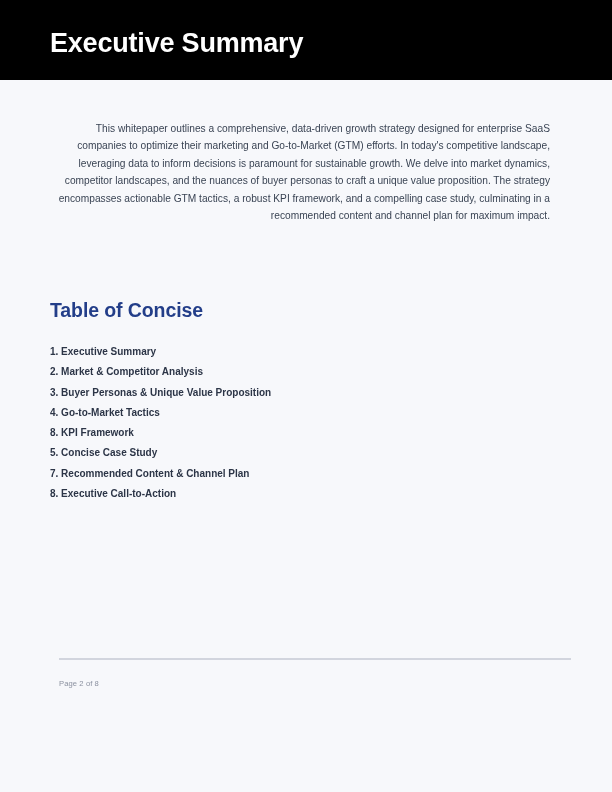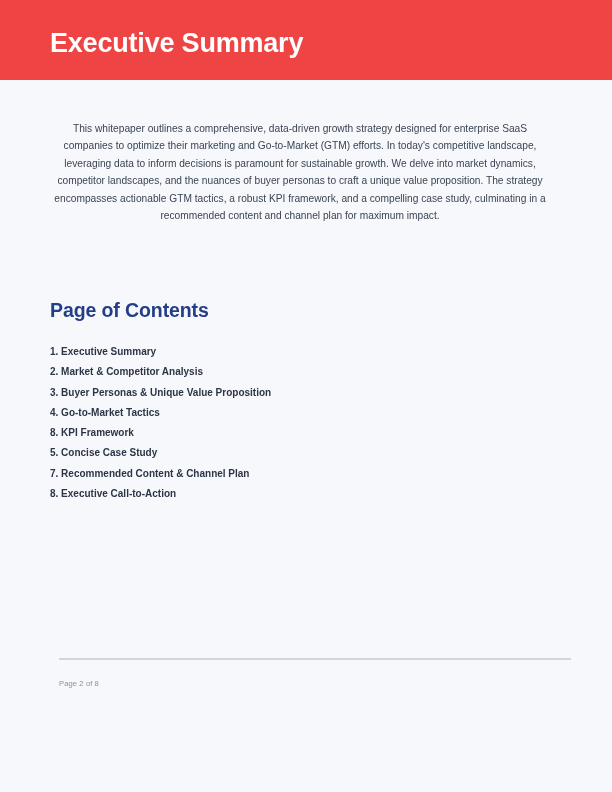--- a/index.html
+++ b/index.html
@@ -21,21 +21,21 @@
     background: #f7f8fb;
   }
 
   
   .header-band {
     position: absolute;
     left: 0;
     top: 0;
     width: 612px;
     height: 80px;
-    background: #ef4444;
+    background: #000000;
   }
   .header-title {
     position: absolute;
     left: 50px;
     top: 27px;
     font-size: 27px;
     font-weight: bold;
     color: #ffffff;
     letter-spacing: -0.2px;
     line-height: 32px;
@@ -46,21 +46,21 @@
   .content {
     position: absolute;
     left: 50px;
     top: 120px;
     width: 512px;
   }
   .intro-paragraph {
     font-size: 10.2px;
     line-height: 17.4px;
     color: #3a4454;
-    text-align: center;
+    text-align: right;
     margin: 0;
     width: 500px;
   }
 
   
   .toc-block {
     position: absolute;
     left: 50px;
     top: 298px;
     width: 512px;
@@ -120,21 +120,21 @@
 
   <div class="header-band">
     <div class="header-title">Executive Summary</div>
   </div>
 
   <div class="content">
     <p class="intro-paragraph">This whitepaper outlines a comprehensive, data-driven growth strategy designed for enterprise SaaS companies to optimize their marketing and Go-to-Market (GTM) efforts. In today's competitive landscape, leveraging data to inform decisions is paramount for sustainable growth. We delve into market dynamics, competitor landscapes, and the nuances of buyer personas to craft a unique value proposition. The strategy encompasses actionable GTM tactics, a robust KPI framework, and a compelling case study, culminating in a recommended content and channel plan for maximum impact.</p>
   </div>
 
   <div class="toc-block">
-    <h2 class="toc-heading">Page of Contents</h2>
+    <h2 class="toc-heading">Table of Concise</h2>
     <ul class="toc-list">
       <li class="toc-item">
         <span class="toc-item-label">1. Executive Summary</span>
       </li>
       <li class="toc-item">
         <span class="toc-item-label">2. Market &amp; Competitor Analysis</span>
       </li>
       <li class="toc-item">
         <span class="toc-item-label">3. Buyer Personas &amp; Unique Value Proposition</span>
       </li>

